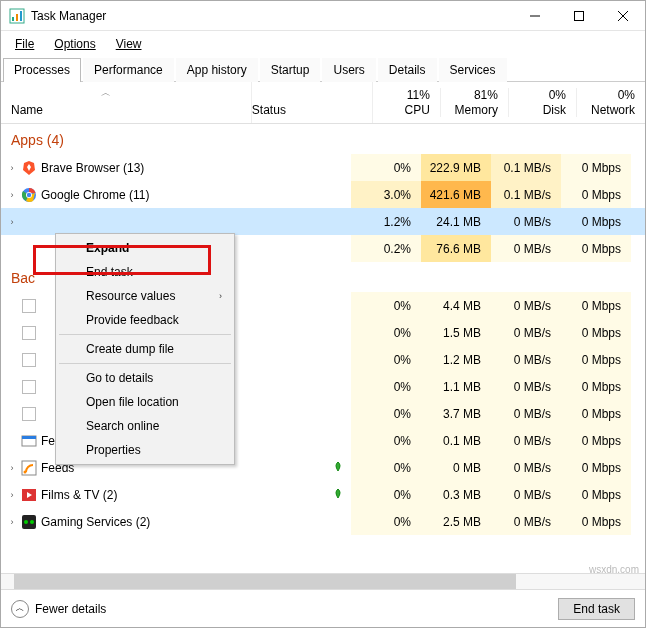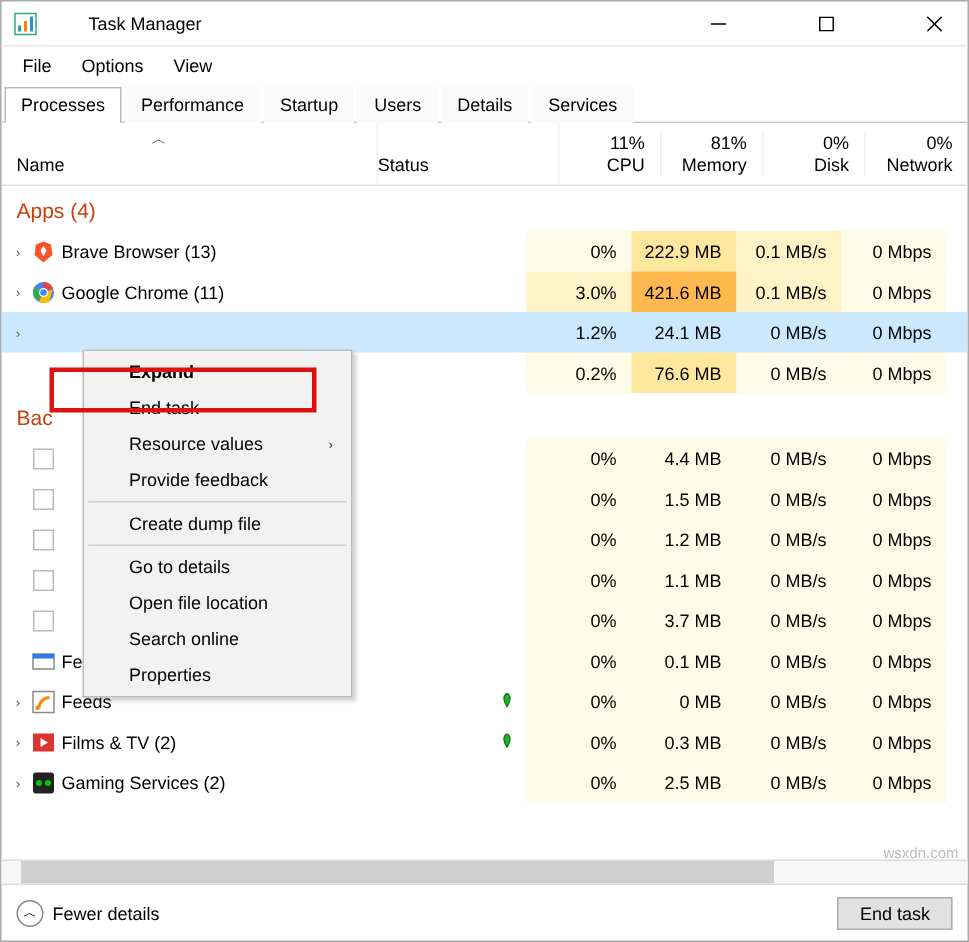--- a/index.html
+++ b/index.html
@@ -1,25 +1,25 @@
 <!DOCTYPE html>
 <html><head>
 <meta charset="utf-8">
 <style>
   * { box-sizing: border-box; margin: 0; padding: 0; }
   html, body { font-family: "Segoe UI", Arial, sans-serif; font-size: 12px; background: #fff; color: #000; width: 646px; height: 628px; overflow: hidden; }
   .window { width: 646px; height: 628px; display: flex; flex-direction: column; border: 1px solid #aaa; position: relative; }
-  .titlebar { display: flex; align-items: center; height: 30px; padding: 0 0 0 8px; border-bottom: 1px solid #e5e5e5; gap: 28px; }
+  .titlebar { display: flex; align-items: center; height: 30px; padding: 0 0 0 8px; border-bottom: 1px solid #e5e5e5; }
   .titlebar .icon { width: 16px; height: 16px; margin-right: 6px; }
   .titlebar .title { flex: none; font-size: 12px; }
   .titlebar .spacer { flex: 1; }
   .winbtn { width: 44px; height: 30px; display: flex; align-items: center; justify-content: center; }
   .winbtn svg { width: 10px; height: 10px; }
   .menubar { display: flex; gap: 4px; padding: 4px 6px; font-size: 12px; }
-  .menubar .menu-item { padding: 2px 8px; }
+  .menubar .menu-item { padding: 2px 8px; text-decoration: underline; }
   .tabs { display: flex; border-bottom: 1px solid #ccc; padding: 0 2px; }
   .tab { padding: 4px 10px 5px; border: 1px solid transparent; border-bottom: none; margin-right: 2px; position: relative; top: 1px; background:#fafafa; }
   .tab.active { border-color: #bbb; background: #fff; }
   .header-row { display: flex; align-items: center; border-bottom: 1px solid #e0e0e0; height: 42px; position: relative; }
   .col-name { width: 259px; padding-left: 10px; font-size: 12px; }
   .col-status { width: 125px; font-size: 12px; }
   .col-metric { width: 70px; text-align: right; padding-right: 10px; font-size: 12px; }
   .header-row .sort-ind { position: absolute; left: 100px; top: 4px; font-size: 10px; color: #666; }
   .metric-head { display: flex; flex-direction: column; align-items: flex-end; line-height: 1.2; }
   .metric-head .pct { font-weight: 400; }
@@ -93,20 +93,21 @@
 
   <div class="menubar">
     <div class="menu-item">File</div>
     <div class="menu-item">Options</div>
     <div class="menu-item">View</div>
   </div>
 
   <div class="tabs" id="tabs">
       <div class="tab active">Processes</div>
       <div class="tab">Performance</div>
+      <div class="tab">App history</div>
       <div class="tab">Startup</div>
       <div class="tab">Users</div>
       <div class="tab">Details</div>
       <div class="tab">Services</div>
     </div>
 
   <div class="header-row">
     <span class="sort-ind">︿</span>
     <div class="col-name bdr" style="display:flex;align-items:flex-end;height:100%;padding-bottom:6px">Name</div>
     <div class="col-status bdr" style="display:flex;align-items:flex-end;height:100%;padding-bottom:6px">Status</div>

